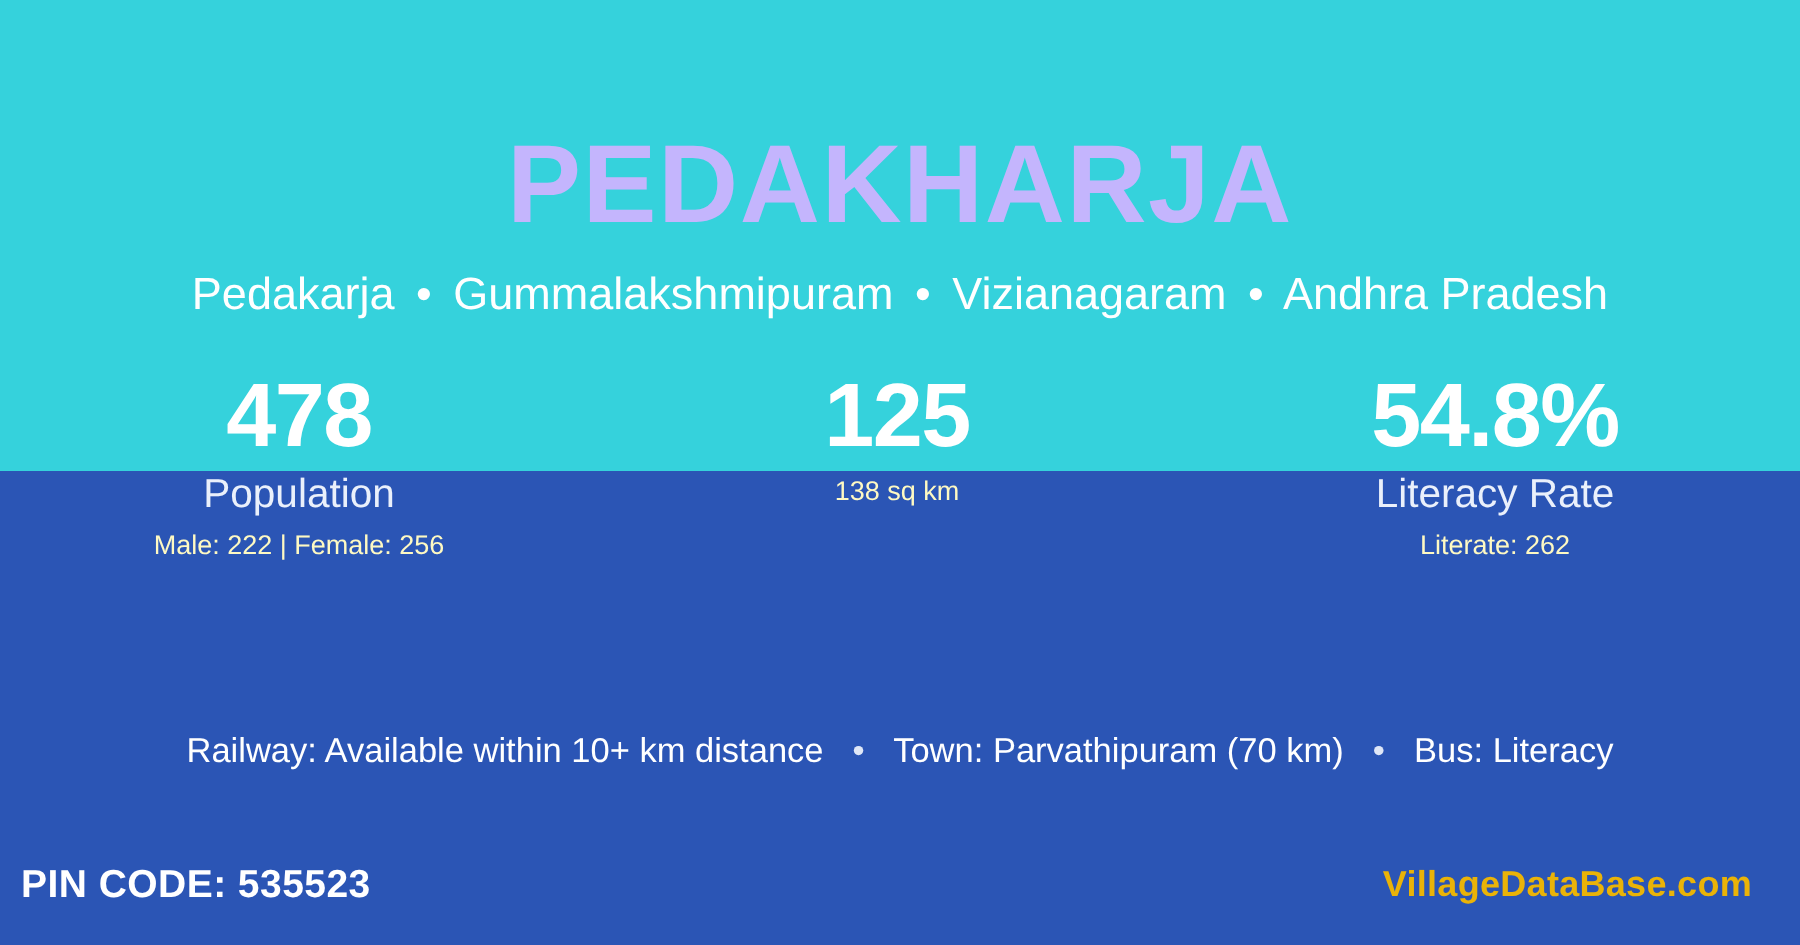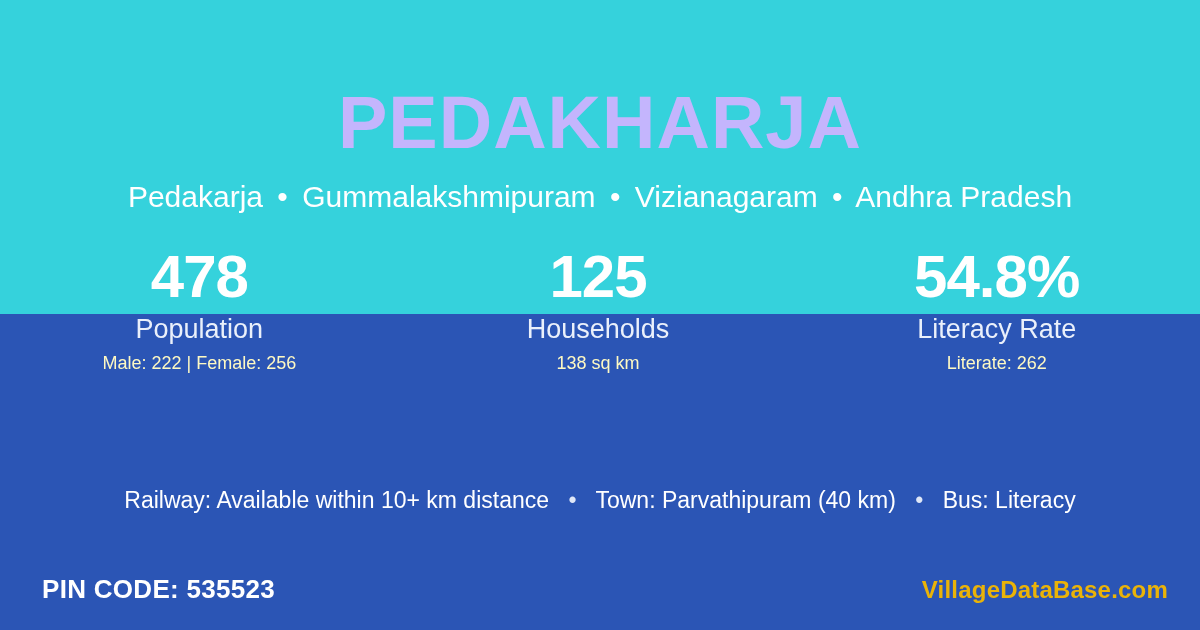--- a/index.html
+++ b/index.html
@@ -138,21 +138,21 @@
     position: absolute;
     left: 0;
     top: 570px;
     width: 1200px;
     height: 60px;
     z-index: 3;
   }
 
   .pin-code {
     position: absolute;
-    left: 42px;
+    left: 14px;
     top: 3px;
     font-size: 26px;
     font-weight: bold;
     line-height: 32px;
     color: #ffffff;
     letter-spacing: 0.3px;
     white-space: nowrap;
   }
 
   .watermark {
@@ -191,36 +191,35 @@
   <div class="stats-row">
 
     <div class="stat-col">
       <div class="stat-value">478</div>
       <div class="stat-label">Population</div>
       <div class="stat-sub">Male: 222 | Female: 256</div>
     </div>
 
     <div class="stat-col">
       <div class="stat-value">125</div>
-      <div class="stat-label">Households</div>
       <div class="stat-sub">138 sq km</div>
     </div>
 
     <div class="stat-col">
       <div class="stat-value">54.8%</div>
       <div class="stat-label">Literacy Rate</div>
       <div class="stat-sub">Literate: 262</div>
     </div>
 
   </div>
 
   <div class="facilities">
     <span>Railway: Available within 10+ km distance</span>
     <span class="sep-dot">•</span>
-    <span>Town: Parvathipuram (40 km)</span>
+    <span>Town: Parvathipuram (70 km)</span>
     <span class="sep-dot">•</span>
     <span>Bus: Literacy</span>
   </div>
 
   <div class="footer">
     <div class="pin-code">PIN CODE: 535523</div>
     <div class="watermark">VillageDataBase.com</div>
   </div>
 
 </div>

